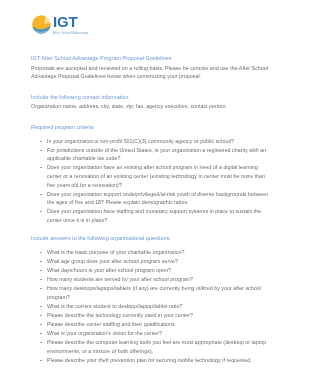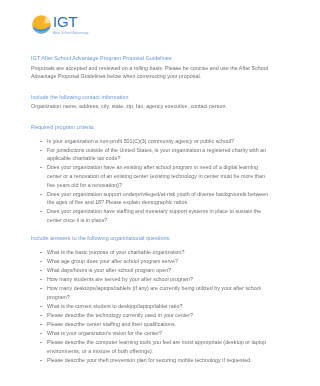--- a/index.html
+++ b/index.html
@@ -39,21 +39,21 @@
   .logo-mark svg { display: block; }
   .logo-wordmark {
     margin-left: 1px;
     display: flex;
     flex-direction: column;
     justify-content: flex-start;
   }
   .logo-text {
     font-family: "Liberation Sans", sans-serif;
     font-size: 15px;
-    font-weight: normal;
+    font-weight: bold;
     line-height: 15px;
     letter-spacing: -0.2px;
     color: #2f6fb5;
   }
   .logo-tagline {
     font-size: 3.1px;
     line-height: 5px;
     letter-spacing: 0.15px;
     color: #7ea4cc;
     margin-top: 2px;

